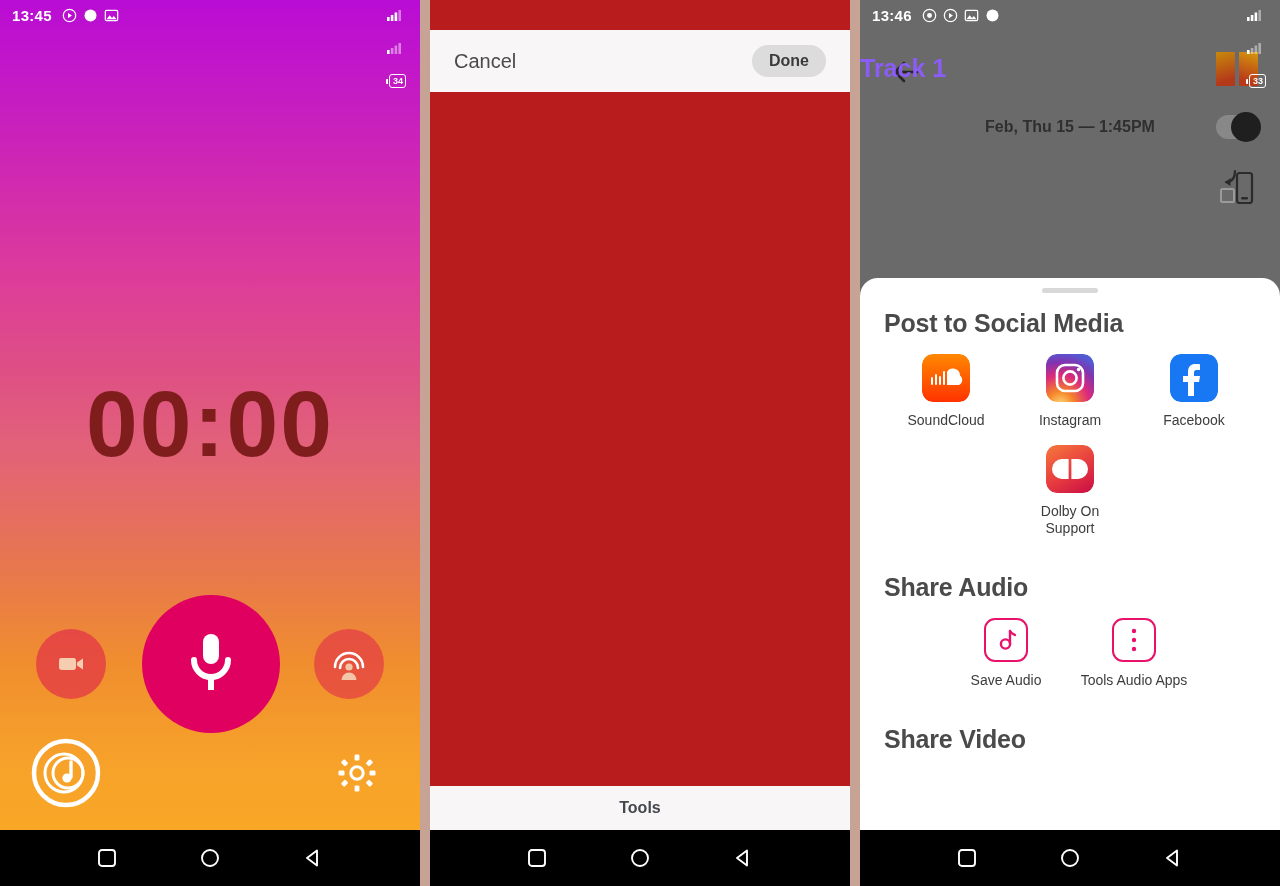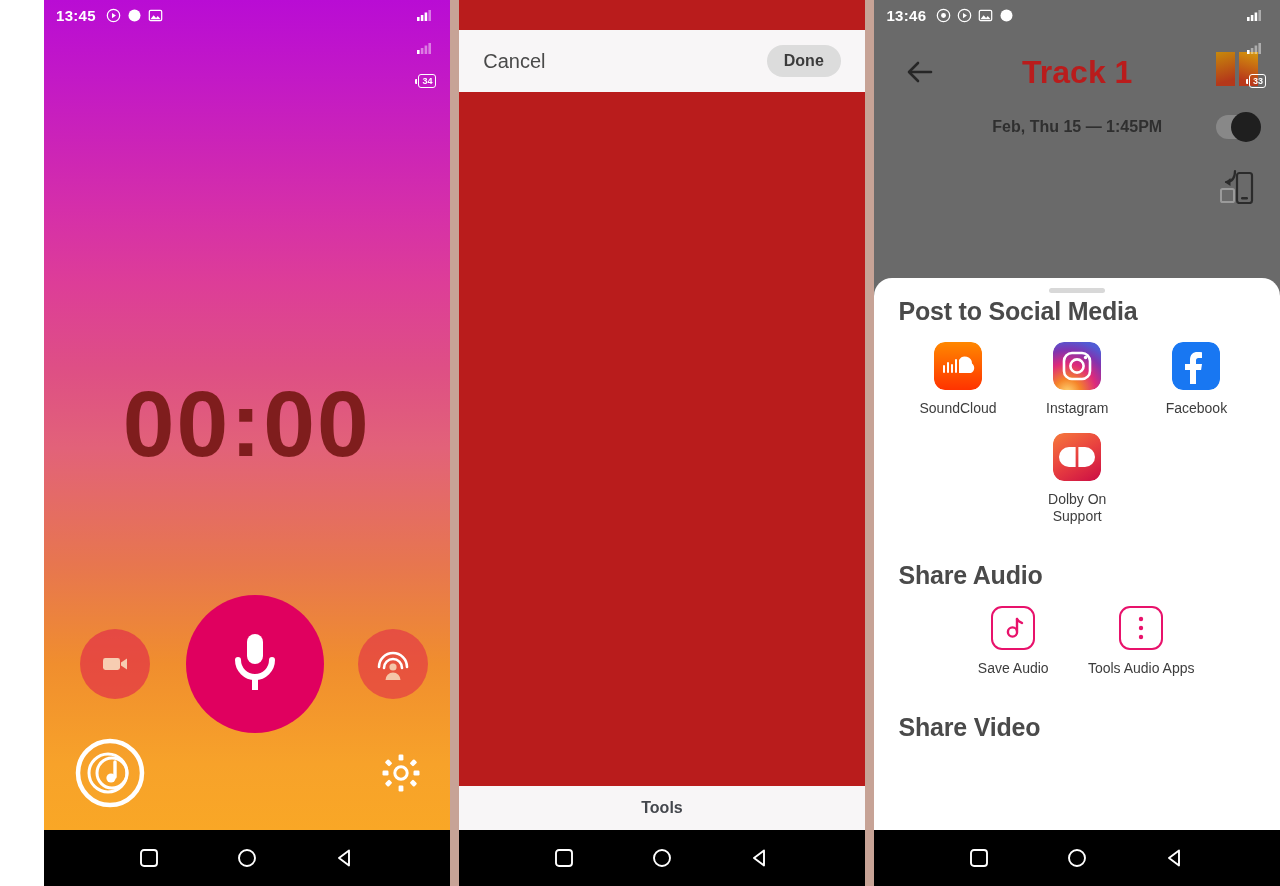--- a/index.html
+++ b/index.html
@@ -2,21 +2,21 @@
 <html><head>
 <meta charset="utf-8">
 <style>
   * { box-sizing: border-box; margin: 0; padding: 0; }
   html, body {
     width: 1280px; height: 886px;
     background: #ffffff;
     font-family: "Liberation Sans", sans-serif;
     overflow: hidden;
   }
-  .screens { position: relative; width: 1280px; height: 886px; display: flex; padding-left: 44px; }
+  .screens { position: relative; width: 1280px; height: 886px; display: flex; }
 
   
   .panel { position: relative; height: 886px; overflow: hidden; }
   .panel-1 { width: 420px; }
   .divider { width: 10px; height: 886px; background: #c7a396; }
   .panel-2 { width: 420px; background: #b91c1c; }
   .panel-3 { width: 420px; background: #ffffff; }
 
   
   .statusbar {
@@ -89,22 +89,22 @@
     background: #f8f6f7; display: flex; align-items: center; justify-content: center;
     font-size: 16px; font-weight: bold; color: #44474d;
   }
 
   
   .track-bg { position: absolute; inset: 0; bottom: 56px; background: #ffffff; }
   .track-dim { position: absolute; inset: 0; bottom: 56px; background: #6a6a6a; }
   .track-header { position: absolute; top: 40px; left: 0; right: 0; height: 70px; }
   .back-arrow { position: absolute; left: 30px; top: 16px; width: 34px; height: 34px; }
   .track-title {
-    position: absolute; left: 0; right: 0; top: 14px; text-align: center;
-    font-size: 32px; font-weight: bold; color: #b91c1c;
+    position: absolute; left: 0; right: 0; top: 14px; text-align: left;
+    font-size: 25px; font-weight: bold; color: #8b5cf6;
   }
   .dolby-logo { position: absolute; right: 22px; top: 12px; width: 42px; height: 34px; }
   .track-date {
     position: absolute; top: 118px; left: 0; right: 0; text-align: center;
     font-size: 16px; font-weight: bold; color: #2f2f2f;
   }
   .toggle {
     position: absolute; right: 22px; top: 115px; width: 42px; height: 24px;
     border-radius: 12px; background: rgba(160,160,160,.55);
   }
@@ -117,21 +117,21 @@
   }
 
   .sheet {
     position: absolute; left: 0; right: 0; top: 278px; bottom: 56px;
     background: #fff; border-radius: 18px 18px 0 0; padding: 0 24px;
     overflow: hidden;
   }
   .grabber { width: 56px; height: 5px; border-radius: 3px; background: #d8d8d8;
              margin: 10px auto 0; }
   .sheet-h {
-    font-size: 25px; font-weight: bold; color: #4a4a4a; margin-top: 4px;
+    font-size: 25px; font-weight: bold; color: #4a4a4a; margin-top: 16px;
     letter-spacing: -.2px;
   }
   .sheet-h.second { margin-top: 36px; }
   .app-row { display: flex; margin-top: 16px; justify-content: center; }
   .app-cell { width: 128px; display: flex; flex-direction: column; align-items: center; }
   .app-icon { width: 48px; height: 48px; border-radius: 11px; display:flex;
               align-items:center; justify-content:center; overflow:hidden; }
   .app-label {
     margin-top: 10px; font-size: 14px; color: #3d3d3d; text-align: center;
     line-height: 17px; width: 110px;

